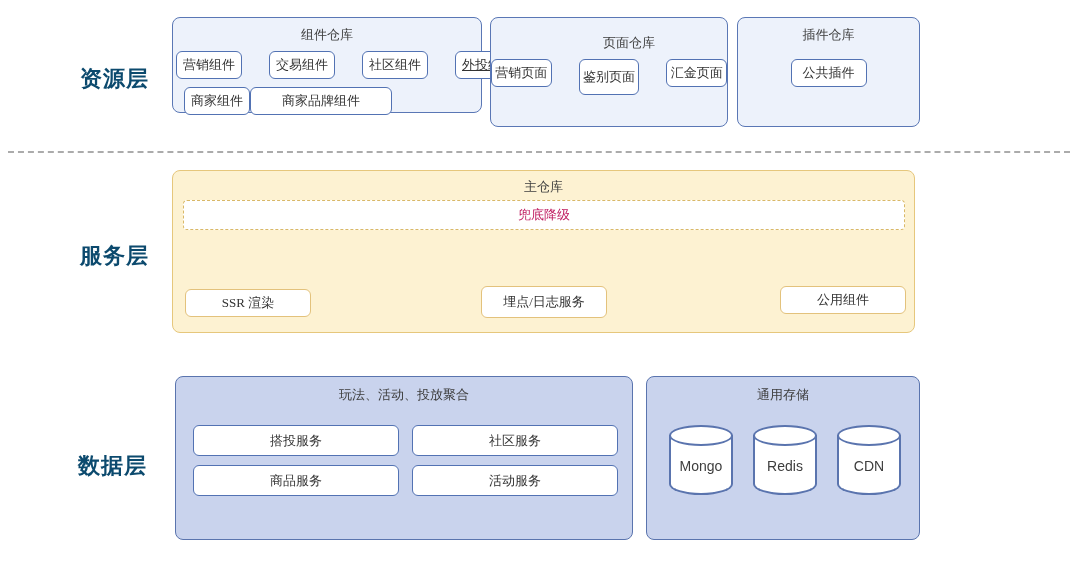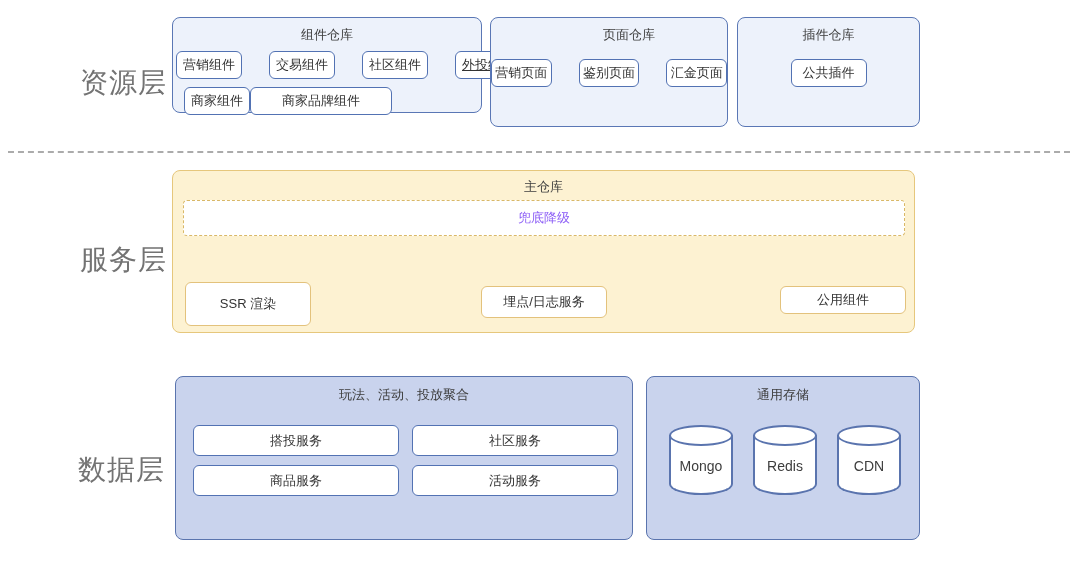--- a/index.html
+++ b/index.html
@@ -10,41 +10,43 @@
   }
   .canvas {
     position: relative;
     width: 1080px;
     height: 563px;
     background: #ffffff;
     overflow: hidden;
   }
   .layer-label {
     position: absolute;
-    font-size: 28px;
+    font-size: 22px;
     letter-spacing: 1px;
-    color: #737373;
+    color: #0c4a6e;
+    font-weight: bold;
   }
   .divider {
     position: absolute;
     left: 8px;
     width: 1062px;
     border-top: 2px dashed #ababab;
   }
   .panel {
     position: absolute;
     border-radius: 8px;
   }
   .panel-blue {
     background: #edf2fb;
     border: 1.5px solid #5a77b5;
   }
   .panel-yellow {
     background: #fdf2d2;
     border: 1.5px solid #e6c77c;
+    font-family: Liberation Serif, serif;
   }
   .panel-indigo {
     background: #c9d3ed;
     border: 1.5px solid #5a74ae;
   }
   .panel-title {
     position: absolute;
     left: 0;
     right: 0;
     text-align: center;
@@ -70,29 +72,29 @@
     align-items: center;
     justify-content: center;
     font-size: 13px;
     color: #333333;
     white-space: nowrap;
   }
   .dashed-bar {
     position: absolute;
     left: 10px;
     width: 722px;
-    height: 36px;
+    height: 30px;
     background: #ffffff;
     border: 1.5px dashed #d9b867;
     border-radius: 4px;
     display: flex;
     align-items: center;
     justify-content: center;
     font-size: 13px;
-    color: #8b5cf6;
+    color: #be185d;
   }
   .chip-row { position: absolute; display: flex; }
   
   .cylinder { position: relative; width: 64px; height: 70px; }
   .cyl-body {
     position: absolute; left: 0; top: 10px; width: 100%; height: 60px;
     background: #ffffff;
     border: 2px solid #5a74ae; border-top: none;
     border-radius: 0 0 32px 32px / 0 0 11px 11px;
   }
@@ -126,39 +128,39 @@
       <div class="chip" style="width:66px; height:28px;">社区组件</div>
       <div class="chip" style="width:66px; height:28px;text-decoration:underline;">外投组件</div>
     </div>
     <div class="chip-row" style="left:11px; top:69px; ">
       <div class="chip" style="width:66px; height:28px;">商家组件</div>
       <div class="chip" style="width:142px; height:28px;">商家品牌组件</div>
     </div>
   </div>
 
   <div class="panel panel-blue" style="left:490px; top:17px; width:238px; height:110px;">
-    <div class="panel-title" style="top:8px;padding-left:40px;">页面仓库</div>
+    <div class="panel-title" style="top:16px;padding-left:40px;">页面仓库</div>
     <div class="chip-row" style="left:0; right:0; top:41px; gap:27px; justify-content:center;">
       <div class="chip" style="width:66px; height:28px;">营销页面</div>
-      <div class="chip" style="width:66px; height:28px;">鉴别页面</div>
+      <div class="chip" style="width:66px; height:36px;">鉴别页面</div>
       <div class="chip" style="width:66px; height:28px;">汇金页面</div>
     </div>
   </div>
 
   <div class="panel panel-blue" style="left:737px; top:17px; width:183px; height:110px;">
     <div class="panel-title" style="top:8px;">插件仓库</div>
     <div class="chip-row" style="left:0; right:0; top:41px; justify-content:center;">
       <div class="chip" style="width:76px; height:28px;">公共插件</div>
     </div>
   </div>
 
   <div class="panel panel-yellow" style="left:172px; top:170px; width:743px; height:163px;">
     <div class="panel-title" style="top:7px;">主仓库</div>
     <div class="dashed-bar" style="top:29px;">兜底降级</div>
-    <div class="chip-gold" style="position:absolute; left:12px; top:111px; width:126px; height:44px;">SSR 渲染</div>
+    <div class="chip-gold" style="position:absolute; left:12px; top:118px; width:126px; height:28px;">SSR 渲染</div>
     <div class="chip-gold" style="position:absolute; left:308px; top:115px; width:126px; height:32px;">埋点/日志服务</div>
     <div class="chip-gold" style="position:absolute; right:8px; top:115px; width:126px; height:28px;">公用组件</div>
   </div>
 
   <div class="panel panel-indigo" style="left:646px; top:376px; width:274px; height:164px;">
     <div class="panel-title" style="top:9px;">通用存储</div>
     <div class="chip-row" style="left:22px; top:48px; gap:20px;">
       <div class="cylinder">
         <div class="cyl-body"></div>
         <div class="cyl-top"></div>

